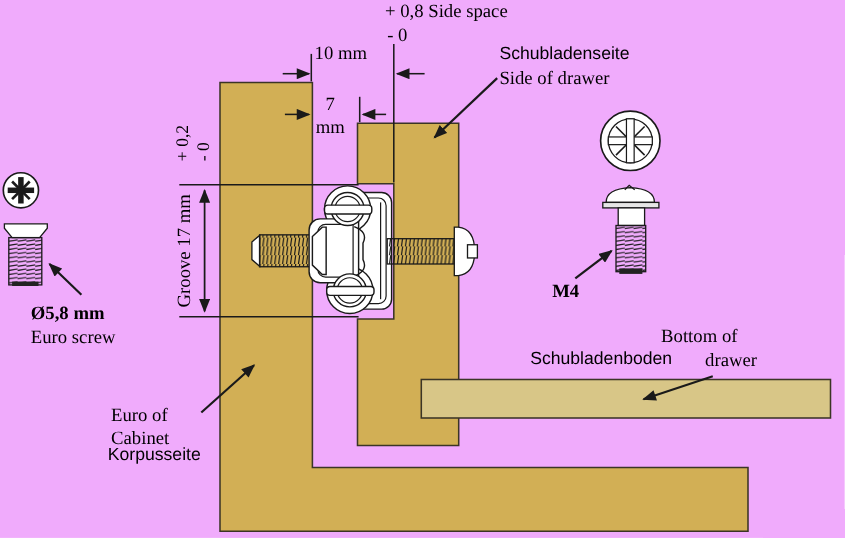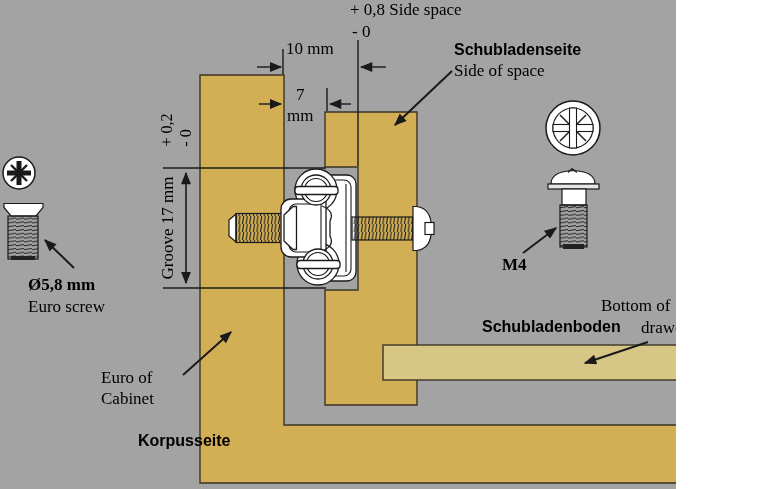--- a/index.html
+++ b/index.html
@@ -1,22 +1,22 @@
 <!DOCTYPE html>
 <html><head>
 <meta charset="utf-8">
 <style>
   html,body{margin:0;padding:0;background:#fff;}
-  #stage{position:relative;width:676px;height:489px;background:#a3a3a3;overflow:hidden;
+  #stage{position:relative;width:768px;height:489px;background:#f0abfc;overflow:hidden;
          font-family:"Liberation Serif", serif;}
   #stage svg{position:absolute;left:0;top:0;}
   .lbl{position:absolute;color:#000;white-space:nowrap;line-height:1.1;}
   .serif{font-family:"Liberation Serif", serif;font-size:17px;}
   .serif-sm{font-family:"Liberation Serif", serif;font-size:16px;}
-  .sans-b{font-family:"Liberation Sans", sans-serif;font-weight:bold;font-size:16px;}
+  .sans-b{font-family:"Liberation Sans", sans-serif;font-weight:normal;font-size:16px;}
   .rot{transform:translate(-50%,-50%) rotate(-90deg);transform-origin:center;}
 </style>
 </head>
 <body>
 
 <div id="stage">
 
 <svg width="768" height="489" viewBox="0 0 768 489">
   <defs>
     <marker id="ah" viewBox="0 0 10 8" refX="9" refY="4" markerWidth="13" markerHeight="10" orient="auto-start-reverse" markerUnits="userSpaceOnUse">
@@ -122,31 +122,31 @@
   </g>
 </svg>
 
   <div class="lbl serif" style="left:350px;top:1px;">+ 0,8 Side space</div>
   <div class="lbl serif" style="left:352px;top:23px;">- 0</div>
   <div class="lbl serif" style="left:286px;top:40px;">10 mm</div>
   <div class="lbl serif" style="left:296px;top:86px;">7</div>
   <div class="lbl serif" style="left:287px;top:107px;text-align:right;">mm</div>
 
   <div class="lbl sans-b" style="left:454px;top:41px;">Schubladenseite</div>
-  <div class="lbl serif" style="left:454px;top:62px;">Side of space</div>
+  <div class="lbl serif" style="left:454px;top:62px;">Side of drawer</div>
 
   <div class="lbl serif-sm rot" style="left:167px;top:130px;">+ 0,2</div>
   <div class="lbl serif-sm rot" style="left:186px;top:138px;">- 0</div>
   <div class="lbl serif rot" style="left:168px;top:228px;">Groove 17 mm</div>
 
   <div class="lbl serif" style="left:28px;top:276px;font-weight:bold;">Ø5,8 mm</div>
   <div class="lbl serif" style="left:28px;top:298px;">Euro screw</div>
 
   <div class="lbl serif" style="left:101px;top:369px;">Euro of</div>
   <div class="lbl serif" style="left:101px;top:390px;">Cabinet</div>
-  <div class="lbl sans-b" style="left:98px;top:432px;margin-left:40px;">Korpusseite</div>
+  <div class="lbl sans-b" style="left:98px;top:405px;">Korpusseite</div>
 
   <div class="lbl sans-b" style="left:482px;top:318px;">Schubladenboden</div>
   <div class="lbl serif" style="left:601px;top:297px;">Bottom of</div>
   <div class="lbl serif" style="left:641px;top:319px;">drawer</div>
 
   <div class="lbl serif" style="left:502px;top:256px;font-weight:bold;">M4</div>
 </div>
 
 </body></html>

